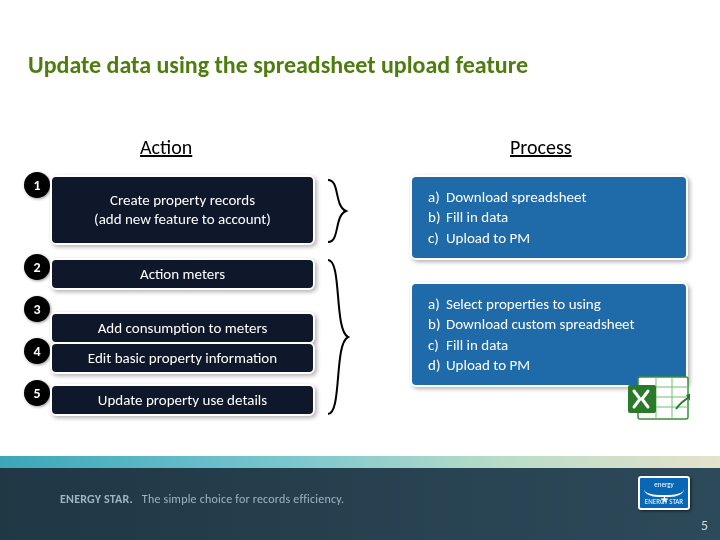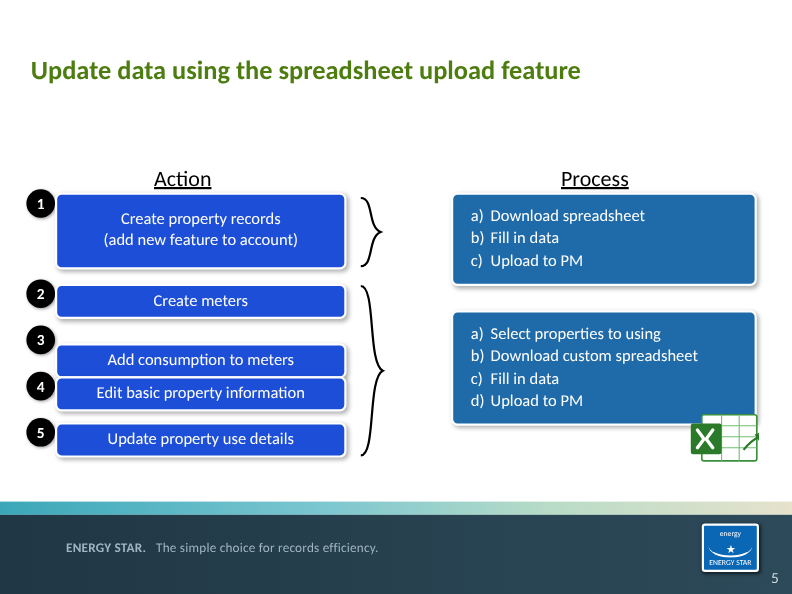--- a/index.html
+++ b/index.html
@@ -24,28 +24,27 @@
     font-size: 24px;
     font-weight: bold;
     color: #4d7c0f;
   }
   .col-action, .col-process {
     position: absolute;
     top: 135px;
     font-size: 20px;
     color: #000;
     text-decoration: underline;
-    margin-top: 16px;
   }
   .col-action { left: 140px; }
   .col-process { left: 510px; }
 
   .action-block {
     position: absolute;
-    background: #1d4ed8;
+    background: #0f172a;
     border: 2px solid #fff;
     border-radius: 6px;
     color: #fff;
     display: flex;
     align-items: center;
     justify-content: center;
     text-align: center;
     font-size: 15px;
     padding: 4px 6px;
     box-shadow: 2px 2px 4px rgba(0,0,0,0.3);
@@ -144,21 +143,21 @@
     color: #9fb5c2;
     font-size: 12px;
     letter-spacing: 0.2px;
   }
   .footer-text .brand { font-weight: bold; margin-right: 6px; margin-top: 47px; }
   .es-logo {
     position: absolute;
     right: 30px;
     top: 476px;
     width: 52px;
-    height: 44px;
+    height: 34px;
     background: #0a67b5;
     border: 2px solid #fff;
     border-radius: 3px;
     box-shadow: 1px 1px 3px rgba(0,0,0,0.6);
     color: #fff;
     font-size: 7px;
     display: flex;
     flex-direction: column;
     align-items: center;
     justify-content: space-between;
@@ -197,21 +196,21 @@
   <div class="col-process">Process</div>
 
   <div class="num-badge nb1">1</div>
   <div class="action-block big">
     <span>Create property records</span>
     <span>(add new feature to account)</span>
   </div>
 
   <div class="num-badge nb2">2</div>
   <div class="action-block sm sm2">
-    <span>Create meters</span>
+    <span>Action meters</span>
   </div>
 
   <div class="num-badge nb3">3</div>
   <div class="action-block sm sm3">
     <span>Add consumption to meters</span>
   </div>
 
   <div class="num-badge nb4">4</div>
   <div class="action-block sm sm4">
     <span>Edit basic property information</span>

